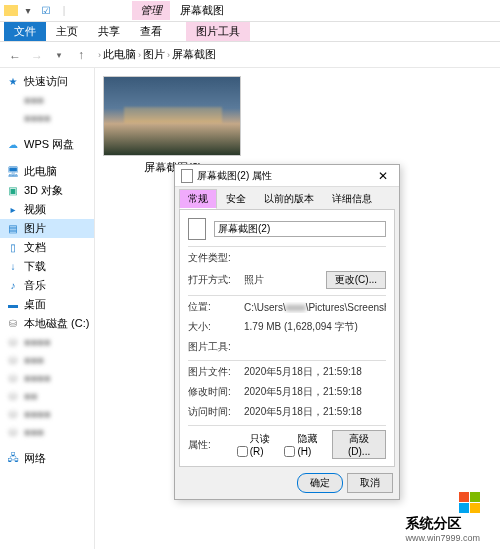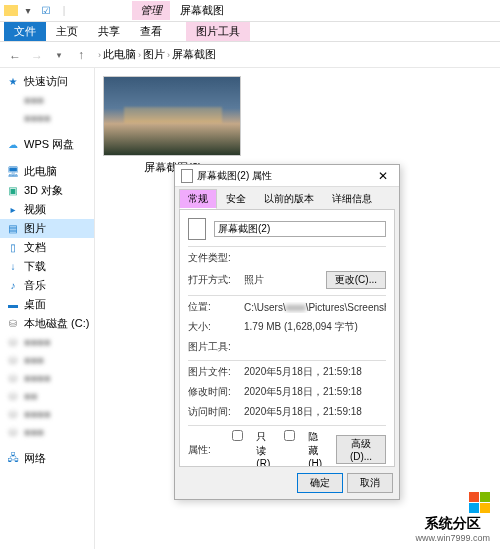--- a/index.html
+++ b/index.html
@@ -50,29 +50,29 @@
     .dlg-tabs { display: flex; padding: 2px 4px 0; background: #f0f0f0; }
     .dlg-tab { padding: 2px 8px; font-size: 10px; border: 1px solid transparent; }
     .dlg-tab.active { background: #f0abfc; border: 1px solid #ccc; border-bottom-color: #fff; }
     .dlg-body { flex: 1; background: #fff; margin: 0 4px; padding: 8px; border: 1px solid #ccc; overflow: hidden; }
     .dlg-row { display: flex; align-items: center; margin-bottom: 6px; gap: 8px; }
     .dlg-label { width: 48px; color: #333; font-size: 10px; }
     .dlg-val { flex: 1; font-size: 10px; color: #333; white-space: nowrap; overflow: hidden; }
     .dlg-input { flex: 1; border: 1px solid #aaa; padding: 1px 3px; font-size: 10px; height: 16px; }
     .dlg-sep { border-top: 1px solid #ddd; margin: 4px 0; }
     .dlg-btn-sm { font-size: 10px; padding: 1px 8px; border: 1px solid #aaa; background: #e8e8e8; }
-    .dlg-check { display: flex; align-items: flex-start; gap: 13px; font-size: 10px; }
+    .dlg-check { display: flex; align-items: flex-end; gap: 2px; font-size: 10px; }
     .dlg-check input { width: 11px; height: 11px; }
     .dlg-footer { display: flex; justify-content: flex-end; gap: 4px; padding: 6px; }
     .dlg-btn { font-size: 10px; padding: 2px 12px; border: 1px solid #aaa; background: #e8e8e8; }
-    .dlg-btn.primary { border-color: #0078d7; }
+    .dlg-btn.primary { border-color: #0078d7; border-radius: 9px; }
     .path-blur { filter: blur(2px); display: inline-block; }
 
     
-    .watermark { position: absolute; right: 10px; bottom: 6px; text-align: center; font-size: 11px; }
+    .watermark { position: absolute; right: 20px; bottom: 6px; text-align: left; font-size: 11px; }
     .ms-logo { display: grid; grid-template-columns: 10px 10px; grid-template-rows: 10px 10px; gap: 1px; margin-bottom: 2px; margin-left: auto; width: 21px; }
     .ms-logo span:nth-child(1){background:#f25022;} .ms-logo span:nth-child(2){background:#7fba00;}
     .ms-logo span:nth-child(3){background:#00a4ef;} .ms-logo span:nth-child(4){background:#ffb900;}
     .wm-title { font-weight: bold; font-size: 14px; }
     .wm-url { font-size: 9px; color: #666; }
     .file-icon-mini { width: 12px; height: 14px; background: #fff; border: 1px solid #888; position: relative; }
   </style>
 </head>
 <body>
 

